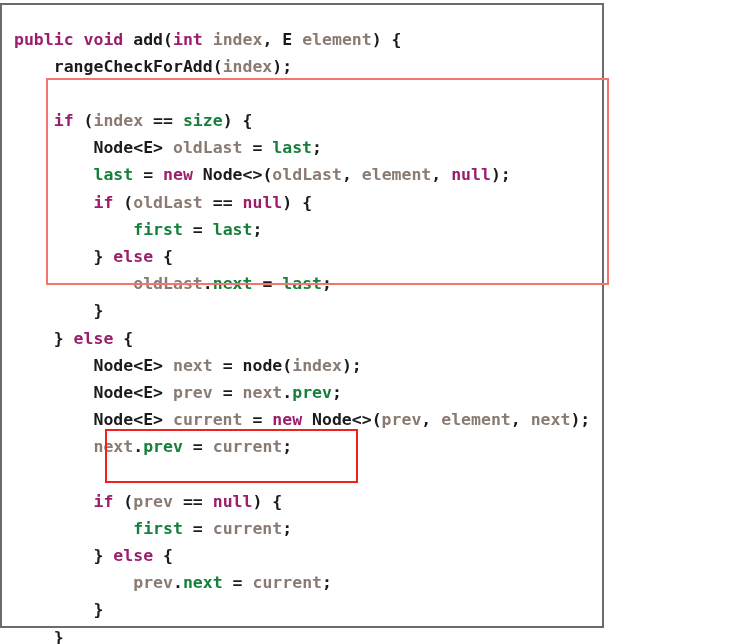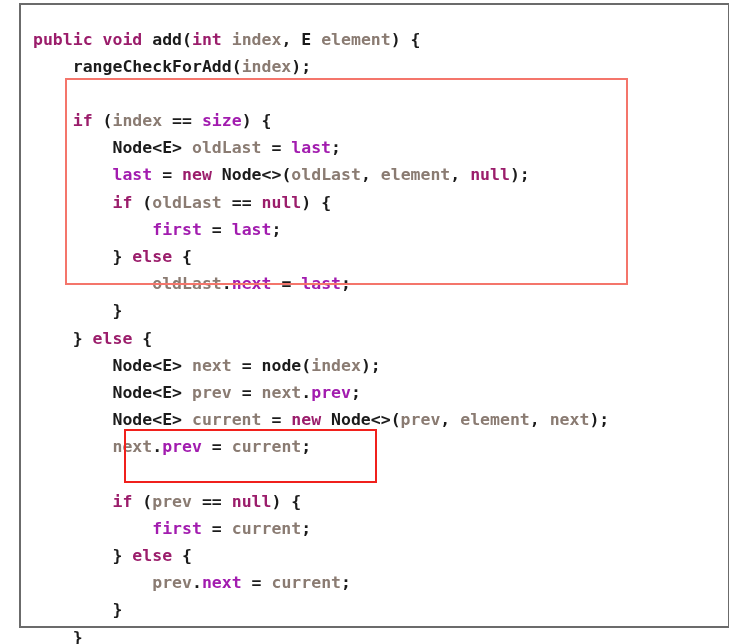--- a/index.html
+++ b/index.html
@@ -9,23 +9,23 @@
   }
   body {
     width: 729px;
     height: 644px;
     font-family: "DejaVu Sans Mono", monospace;
     overflow: hidden;
   }
 
   #code-figure {
     position: absolute;
-    left: 19px;
+    left: 0;
     top: 3px;
-    width: 711px;
+    width: 604px;
     height: 625px;
     box-sizing: border-box;
     border: 2px solid #6b6b6b;
     background: #ffffff;
   }
 
   #code-listing {
     position: absolute;
     left: 12px;
     top: 4px;
@@ -39,21 +39,21 @@
   }
 
   .code-line {
     white-space: pre;
     height: 27.2px;
     font-weight: bold;
   }
 
   
   .tok-kw      { color: #9B1D6B; font-weight: bold; }   
-  .tok-field   { color: #a21caf; font-weight: bold; }   
+  .tok-field   { color: #15803d; font-weight: bold; }   
   .tok-local   { color: #8A7B72; font-weight: bold; }   
   .tok-plain   { color: #1b1b1b; font-weight: bold; }   
 
   
   .annot-box {
     position: absolute;
     box-sizing: border-box;
     pointer-events: none;
     background: transparent;
   }

